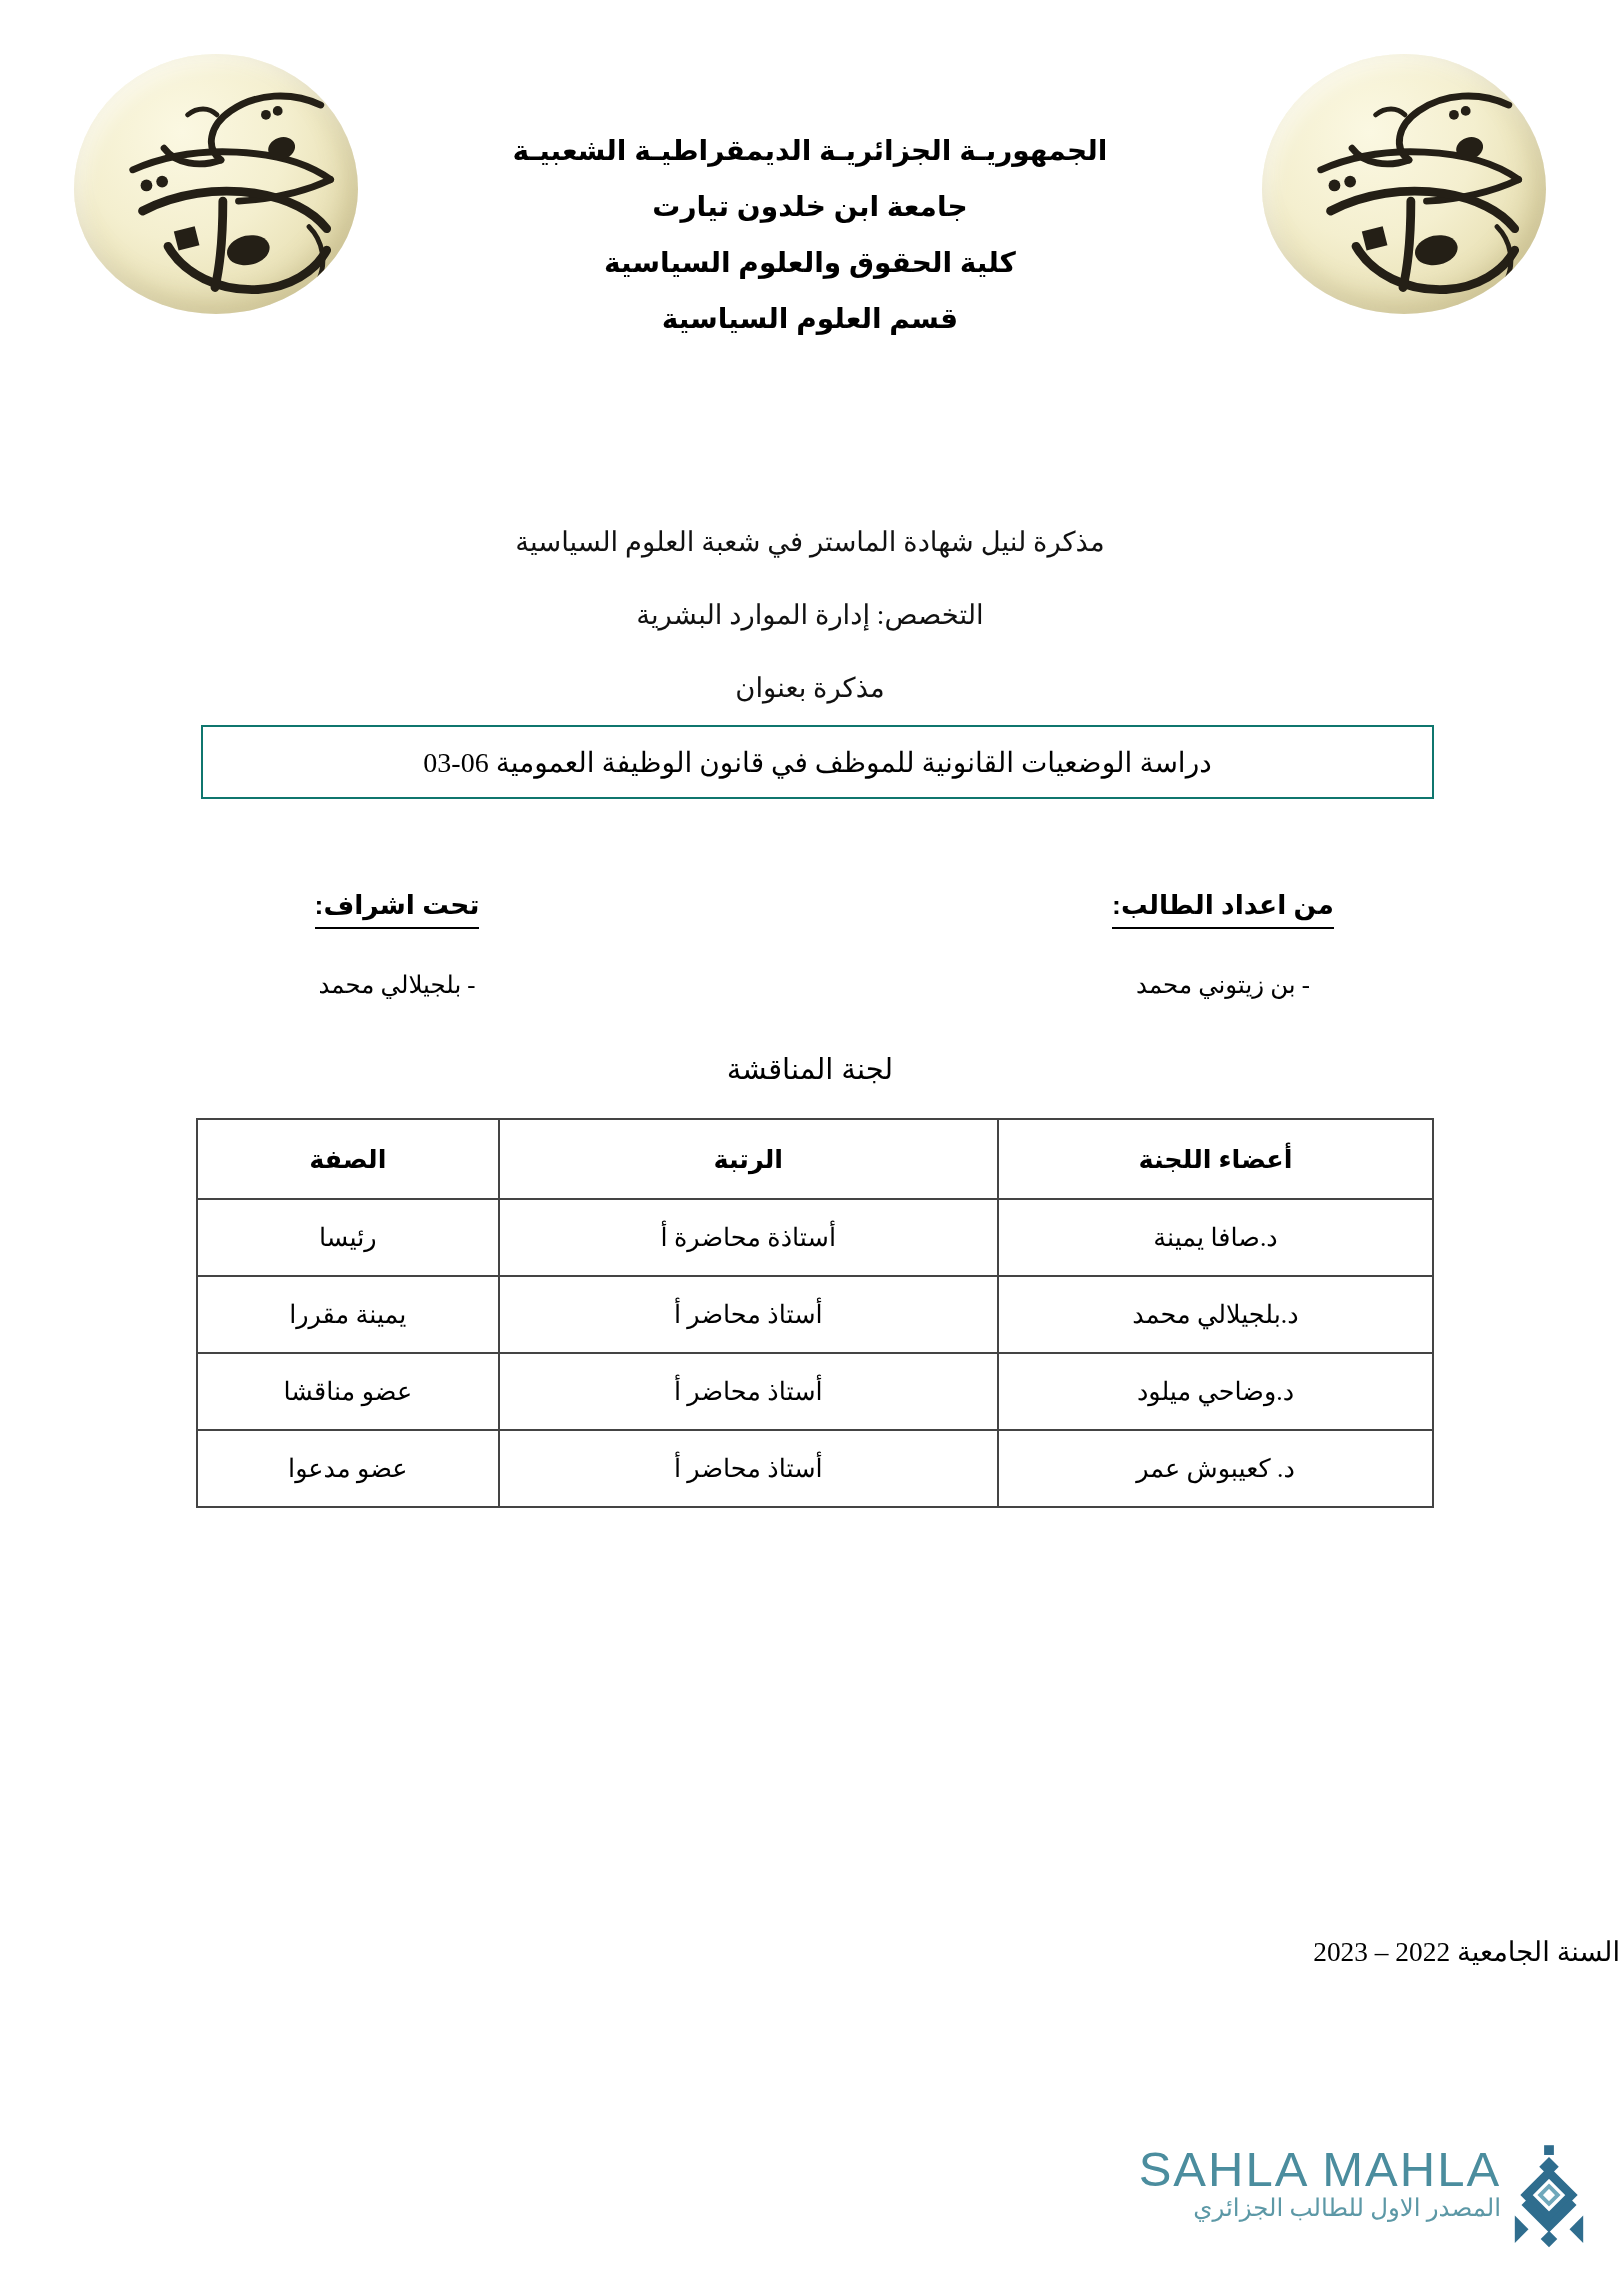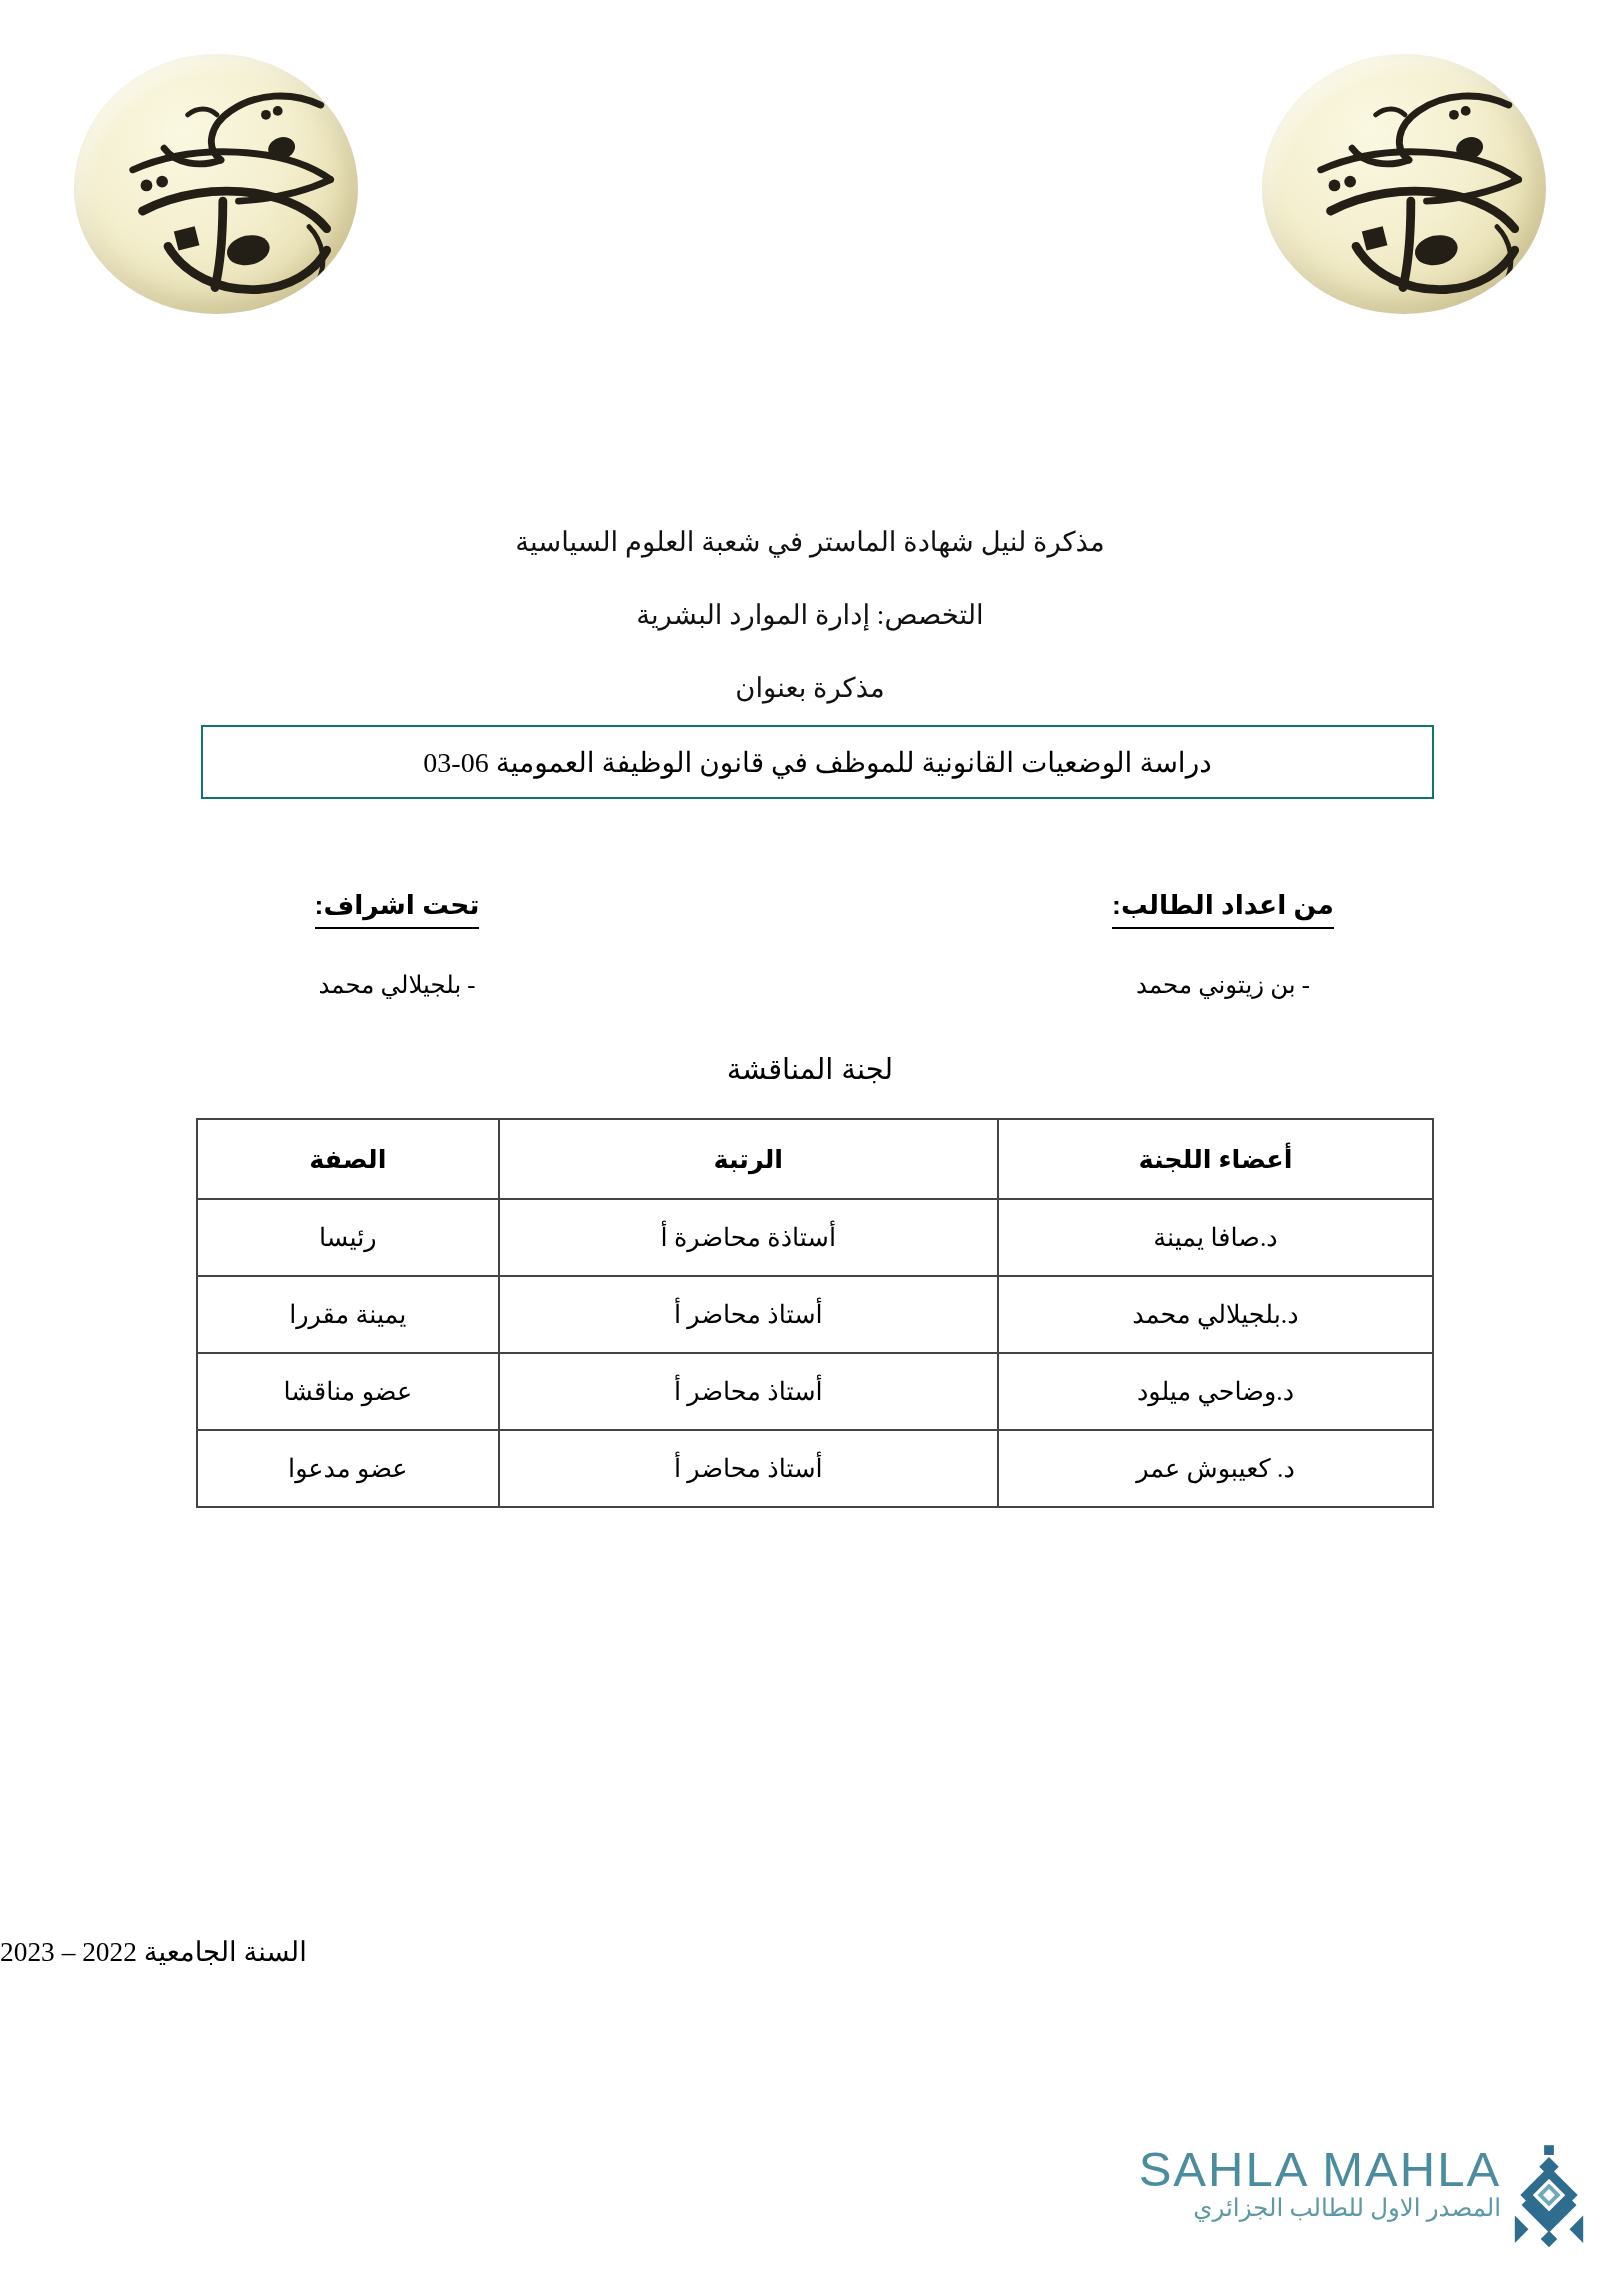--- a/index.html
+++ b/index.html
@@ -191,21 +191,21 @@
   .col-members { width: 35.2%; }
   .col-rank    { width: 40.4%; }
   .col-role    { width: 24.4%; }
 
   
   .academic-year {
     position: absolute;
     top: 1936px;
     left: 0;
     width: 1620px;
-    text-align: left;
+    text-align: right;
     font-size: 27.4px;
     direction: rtl;
   }
 
   
   .watermark {
     position: absolute;
     bottom: 44px;
     right: 29px;
     display: flex;
@@ -294,20 +294,26 @@
             <circle cx="208" cy="58" r="5"></circle>
           </g>
           <g class="calligraphy-stroke" stroke-width="5">
             <path d="M116 62 C126 54 138 54 146 62"></path>
             <path d="M240 176 C254 190 258 212 250 230"></path>
           </g>
         </svg>
       </div>
     </div>
 
+    <div class="header-text">
+      <div class="hline l1">الجمهوريـة الجزائريـة الديمقراطيـة الشعبيـة</div>
+      <div class="hline l2">جامعة ابن خلدون تيارت</div>
+      <div class="hline l3">كلية الحقوق والعلوم السياسية</div>
+      <div class="hline l4">قسم العلوم السياسية</div>
+    </div>
   </div>
 
   <div class="degree-block">
     <div class="degree-line">مذكرة لنيل شهادة الماستر في شعبة العلوم السياسية</div>
     <div class="degree-line">التخصص: إدارة الموارد البشرية</div>
     <div class="degree-line">مذكرة بعنوان</div>
   </div>
 
   <div class="title-box">
     <span class="title-text">دراسة الوضعيات القانونية للموظف في قانون الوظيفة العمومية 06-03</span>

